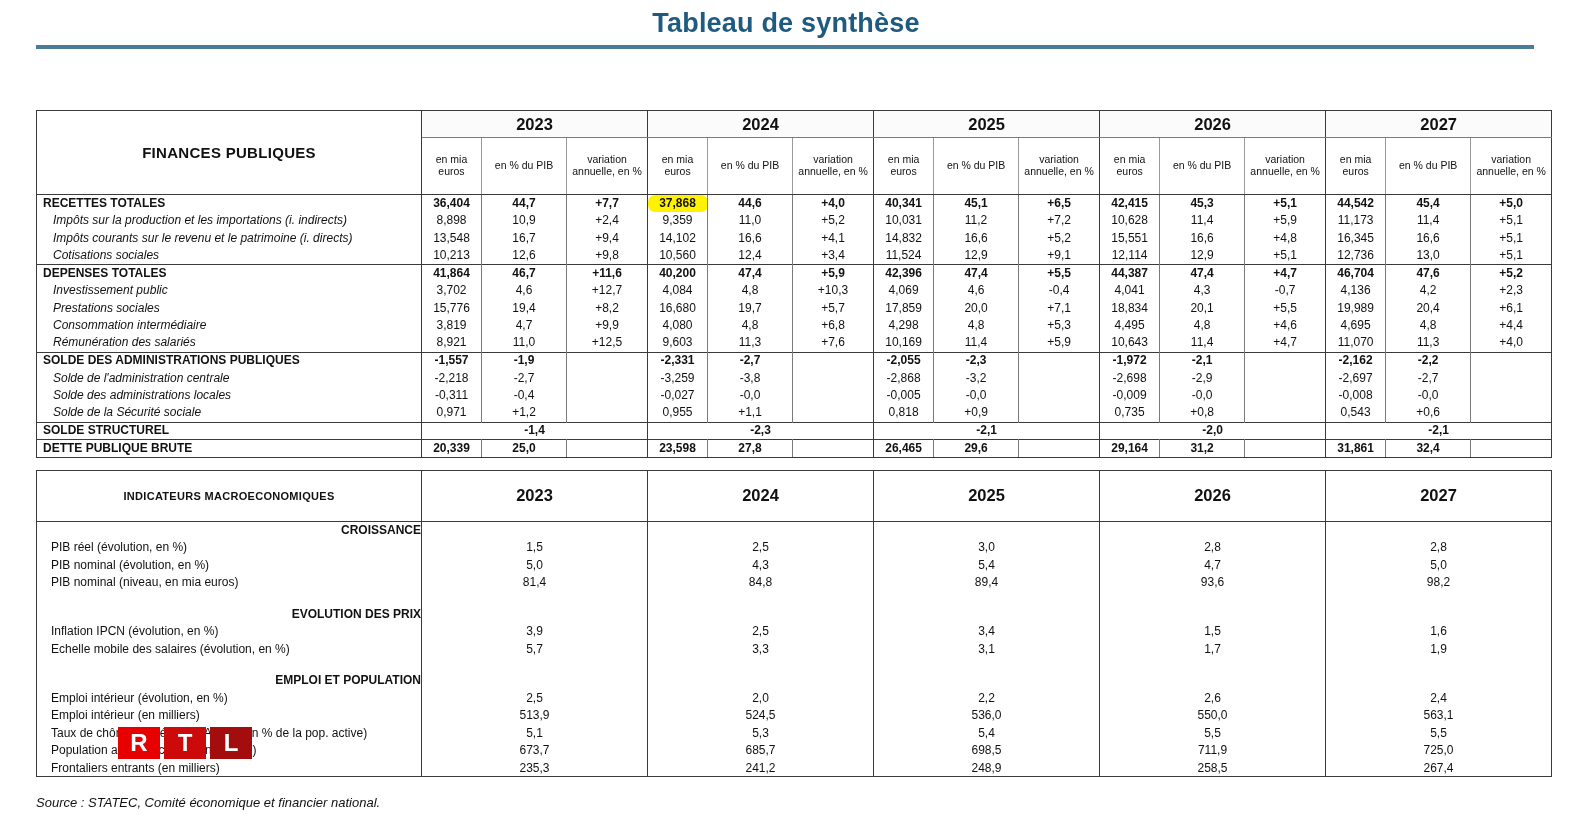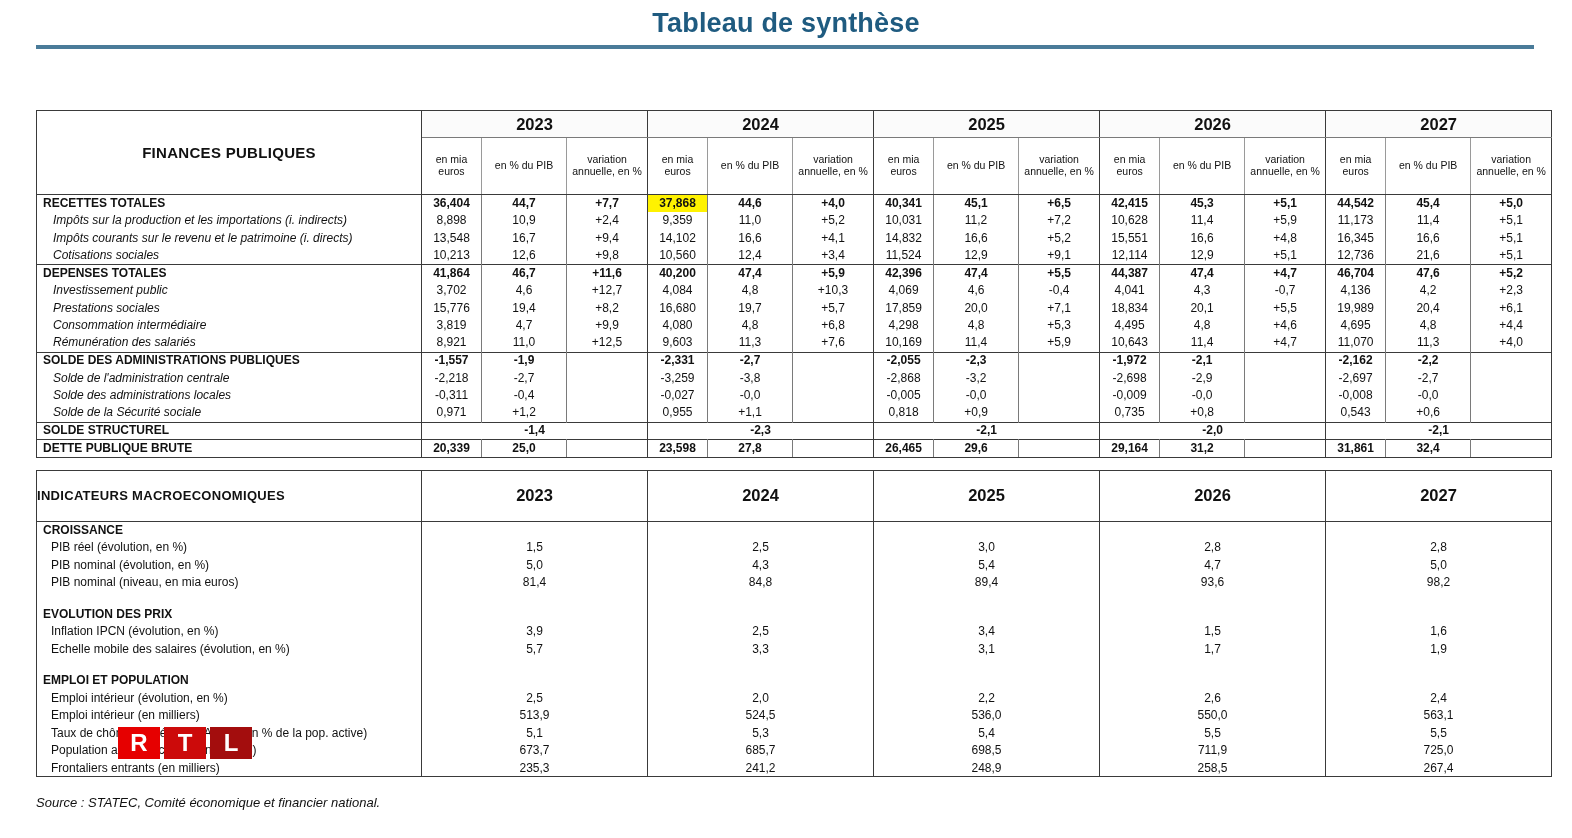--- a/index.html
+++ b/index.html
@@ -67,34 +67,34 @@
 
   .yearsep{border-right:1.6px solid #3a3a3a !important;}
   .labsep{border-right:1.6px solid #3a3a3a !important;}
 
   tr.head-row td{font-weight:bold;}
   tr.head-row .lab{font-weight:bold;font-style:normal;font-size:12px;}
   tr.sub-row .lab{font-style:italic;font-size:12px;padding-left:16px;}
 
   .rowtop-thick td{border-top:1.6px solid #3a3a3a;}
 
-  .hl{background:#fff200;font-weight:bold;}
+  .hl{background:#fff200;font-weight:bold;border-radius:7px;}
 
   
   .macro-title{
-    font-size:13px;font-weight:bold;
+    font-size:11px;font-weight:bold;text-align:center;
     border-right:1.6px solid #3a3a3a;
     vertical-align:middle;letter-spacing:.3px;
   }
   .macro-year{
     font-size:16.5px;font-weight:bold;text-align:center;
     border-right:1.6px solid #3a3a3a;vertical-align:middle;
   }
   .m-lab{font-size:12px;text-align:left;padding-left:14px;border-right:1.6px solid #3a3a3a;height:17.5px;box-sizing:border-box;}
-  .m-lab.bold{font-weight:bold;padding-left:6px;}
+  .m-lab.bold{font-weight:bold;padding-left:6px;text-align:right;}
   .m-num{font-size:12px;text-align:center;border-right:1.6px solid #3a3a3a;height:17.5px;box-sizing:border-box;}
   .m-blank{height:12px;}
 
   .outer-l{border-left:1.8px solid #3a3a3a;}
   .outer-r{border-right:1.8px solid #3a3a3a !important;}
 
   
   .source{
     position:absolute;left:36px;top:795px;
     font-size:13px;font-style:italic;color:#111;
@@ -232,21 +232,21 @@
             <td class="cell num">10,560</td>
             <td class="cell num">12,4</td>
             <td class="cell num yearsep">+3,4</td>
             <td class="cell num">11,524</td>
             <td class="cell num">12,9</td>
             <td class="cell num yearsep">+9,1</td>
             <td class="cell num">12,114</td>
             <td class="cell num">12,9</td>
             <td class="cell num yearsep">+5,1</td>
             <td class="cell num">12,736</td>
-            <td class="cell num">21,6</td>
+            <td class="cell num">13,0</td>
             <td class="cell num yearsep outer-r">+5,1</td>
           </tr>
           <tr class="head-row rowtop-thick">
             <td class="cell lab outer-l labsep">DEPENSES TOTALES</td>
             <td class="cell num">41,864</td>
             <td class="cell num">46,7</td>
             <td class="cell num yearsep">+11,6</td>
             <td class="cell num">40,200</td>
             <td class="cell num">47,4</td>
             <td class="cell num yearsep">+5,9</td>

